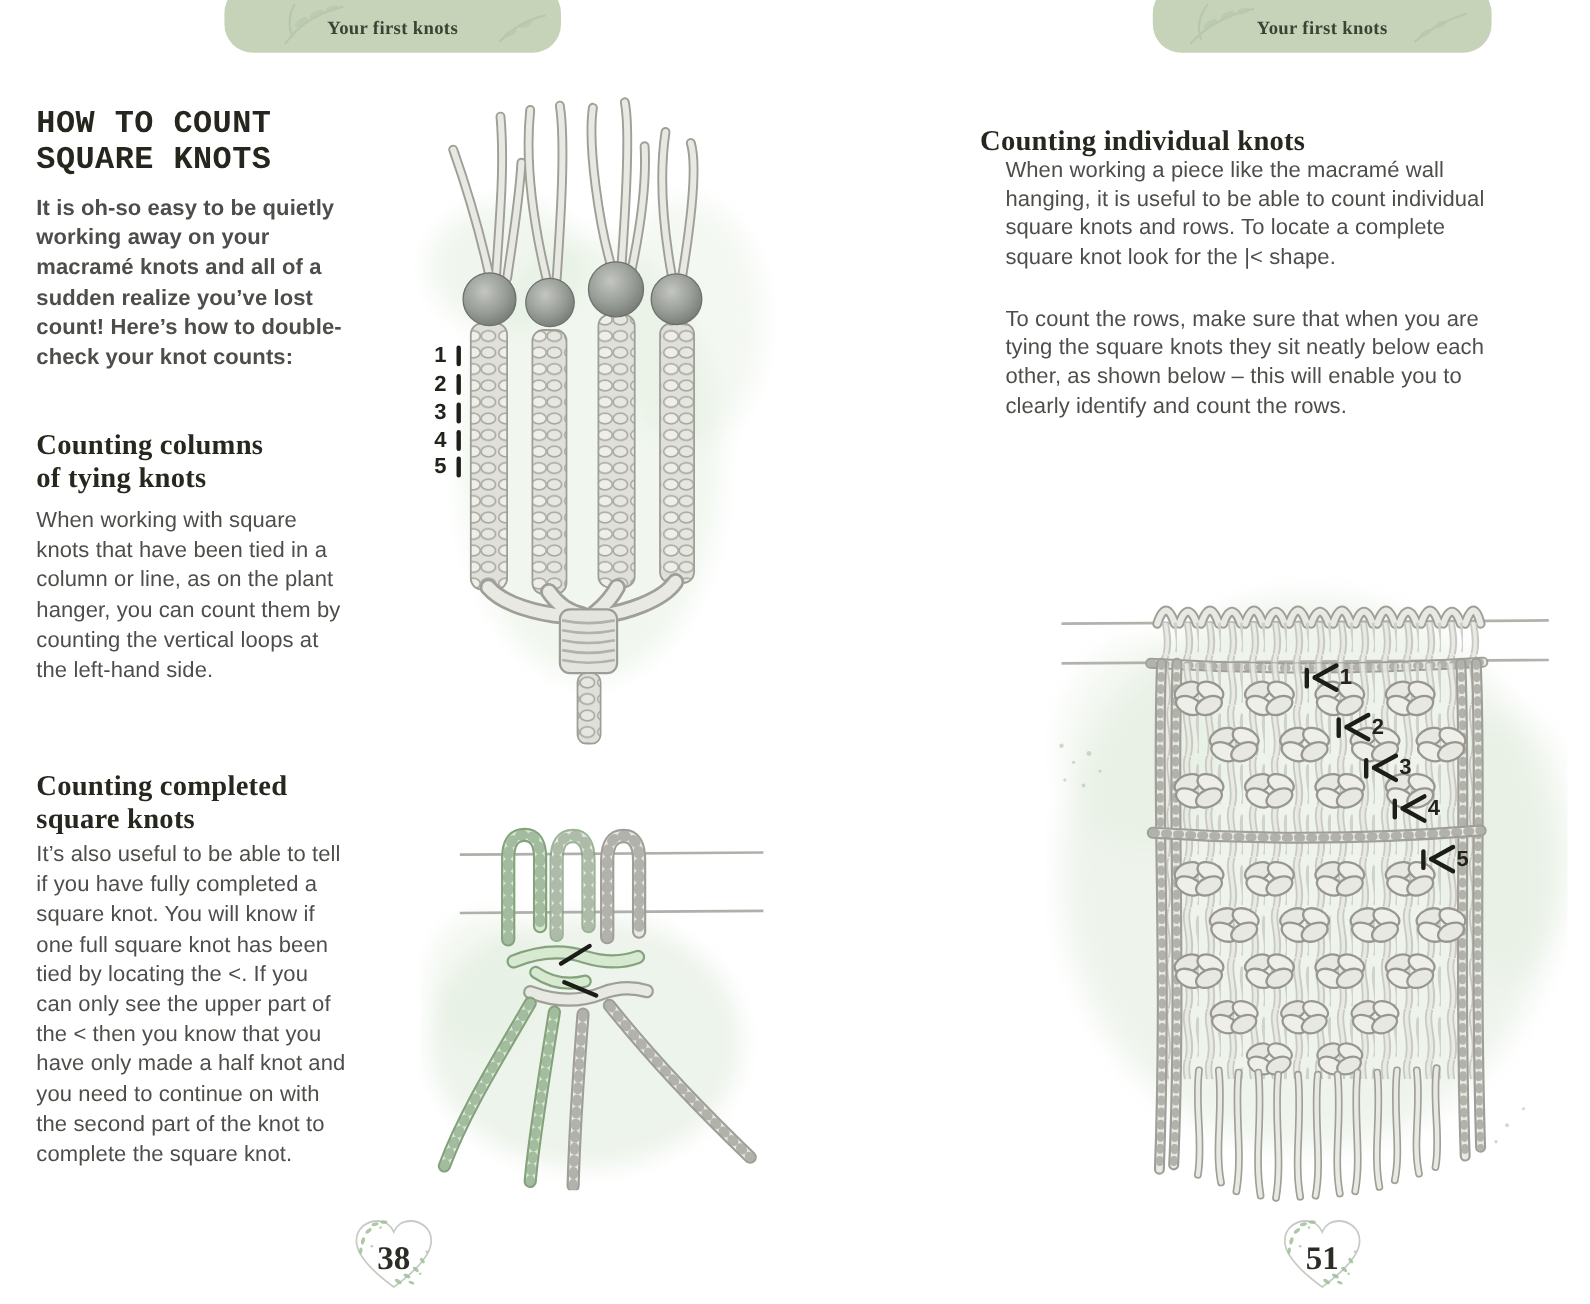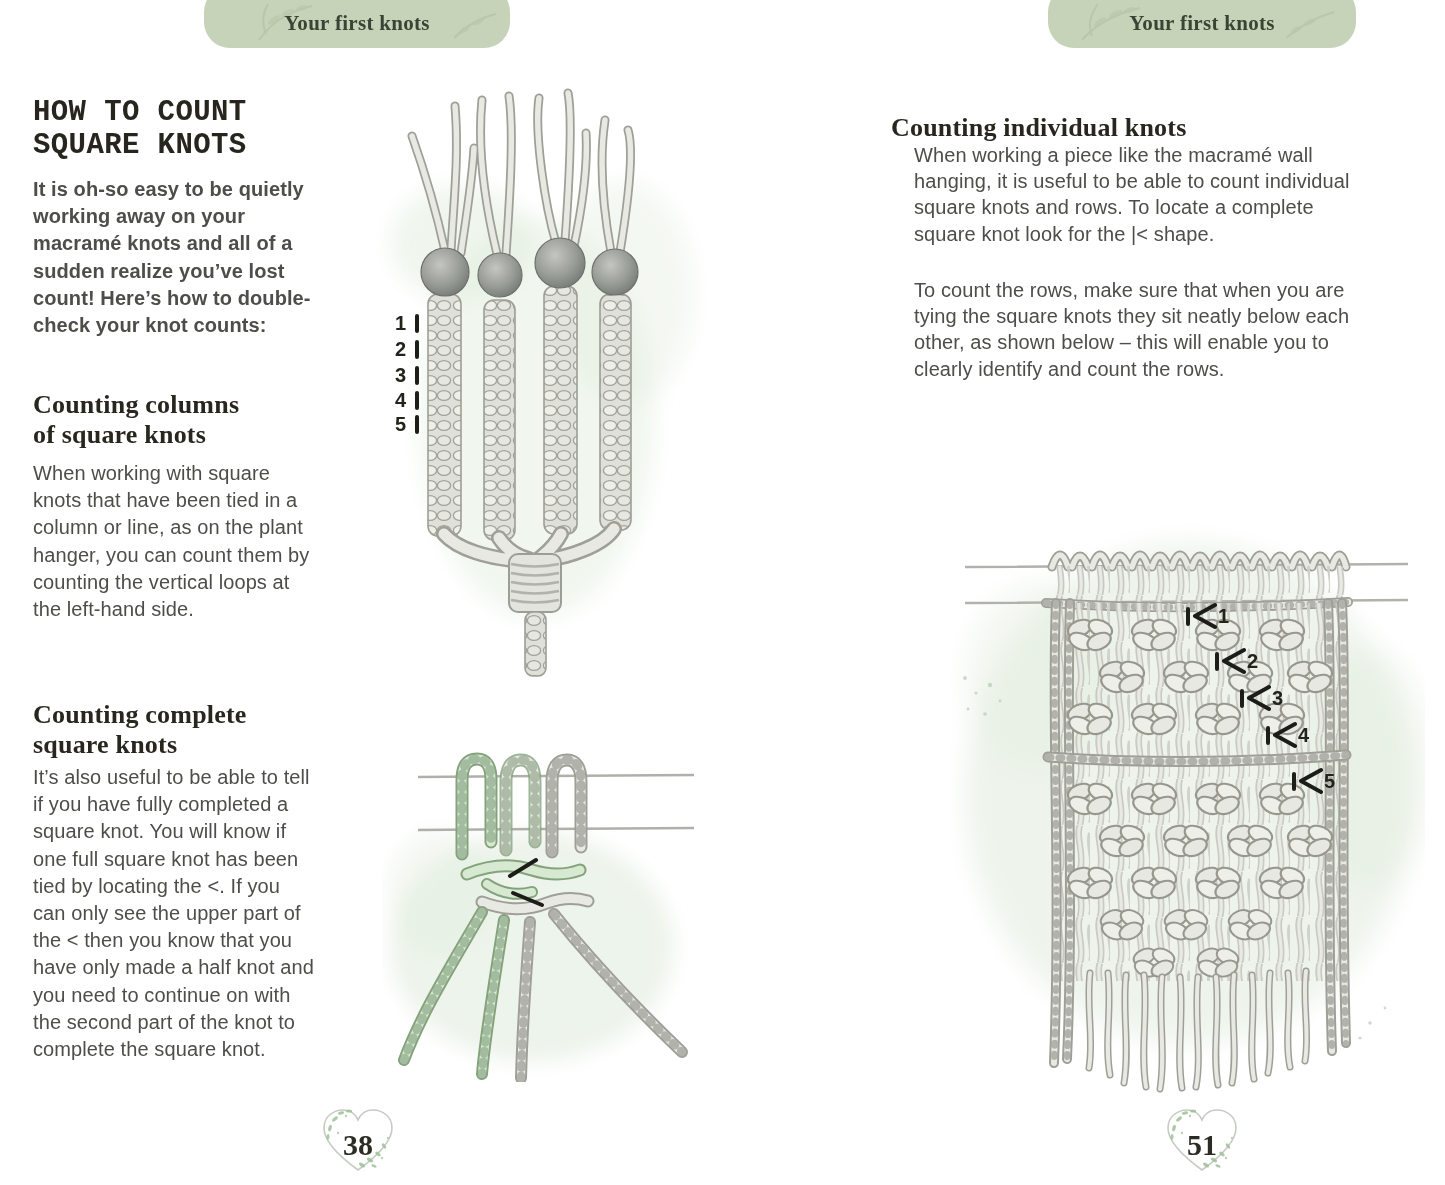--- a/index.html
+++ b/index.html
@@ -1,20 +1,20 @@
 <!DOCTYPE html>
 <html><head>
 <meta charset="utf-8">
 <style>
   html,body{margin:0;padding:0;background:#ffffff;}
   .spread{position:relative;width:1445px;height:1185px;background:#ffffff;overflow:hidden;
           font-family:"Liberation Sans",sans-serif;}
   .tab{position:absolute;top:-14px;height:62px;background:#c6d3b9;border-radius:26px;
        display:flex;align-items:flex-end;justify-content:center;padding-bottom:12px;box-sizing:border-box;}
-  .tab-label{font-family:"Liberation Serif",serif;font-weight:bold;font-size:21px;color:#3a4434;letter-spacing:.3px;position:relative;z-index:2;}
+  .tab-label{font-family:"Liberation Serif",serif;font-weight:bold;font-size:17px;color:#3a4434;letter-spacing:.3px;position:relative;z-index:2;}
   .tab svg{position:absolute;inset:0;width:100%;height:100%;border-radius:26px;}
   .lines{white-space:pre-line;}
   .page-title{position:absolute;left:33px;top:96px;font-family:Liberation Mono, monospace;font-weight:bold;
               font-size:29px;line-height:33px;color:#26251e;letter-spacing:.4px;margin:0;text-align:right;}
   .h2{position:absolute;left:33px;font-family:"Liberation Serif",serif;font-weight:bold;
       font-size:26px;line-height:30px;color:#28271f;margin:0;letter-spacing:.2px;}
   .h2r{position:absolute;left:875px;top:97px;font-family:"Liberation Serif",serif;font-weight:bold;
        font-size:26px;line-height:30px;color:#28271f;margin:16px;letter-spacing:.2px;}
   .body-text{position:absolute;font-size:20px;line-height:27.2px;color:#4d4d4a;margin:0;letter-spacing:.1px;}
   .col-left{left:33px;width:345px;}
@@ -65,29 +65,29 @@
 SQUARE KNOTS</h1>
 
     <p class="body-text col-left lines" style="top:176px;font-weight:bold;">It is oh-so easy to be quietly
 working away on your
 macramé knots and all of a
 sudden realize you’ve lost
 count! Here’s how to double-
 check your knot counts:</p>
 
     <h2 class="h2 lines" style="top:390px;">Counting columns
-of square knots</h2>
+of tying knots</h2>
     <p class="body-text col-left lines" style="top:460px;">When working with square
 knots that have been tied in a
 column or line, as on the plant
 hanger, you can count them by
 counting the vertical loops at
 the left-hand side.</p>
 
-    <h2 class="h2 lines" style="top:700px;">Counting complete
+    <h2 class="h2 lines" style="top:700px;">Counting completed
 square knots</h2>
     <p class="body-text col-left lines" style="top:764px;">It’s also useful to be able to tell
 if you have fully completed a
 square knot. You will know if
 one full square knot has been
 tied by locating the &lt;. If you
 can only see the upper part of
 the &lt; then you know that you
 have only made a half knot and
 you need to continue on with

